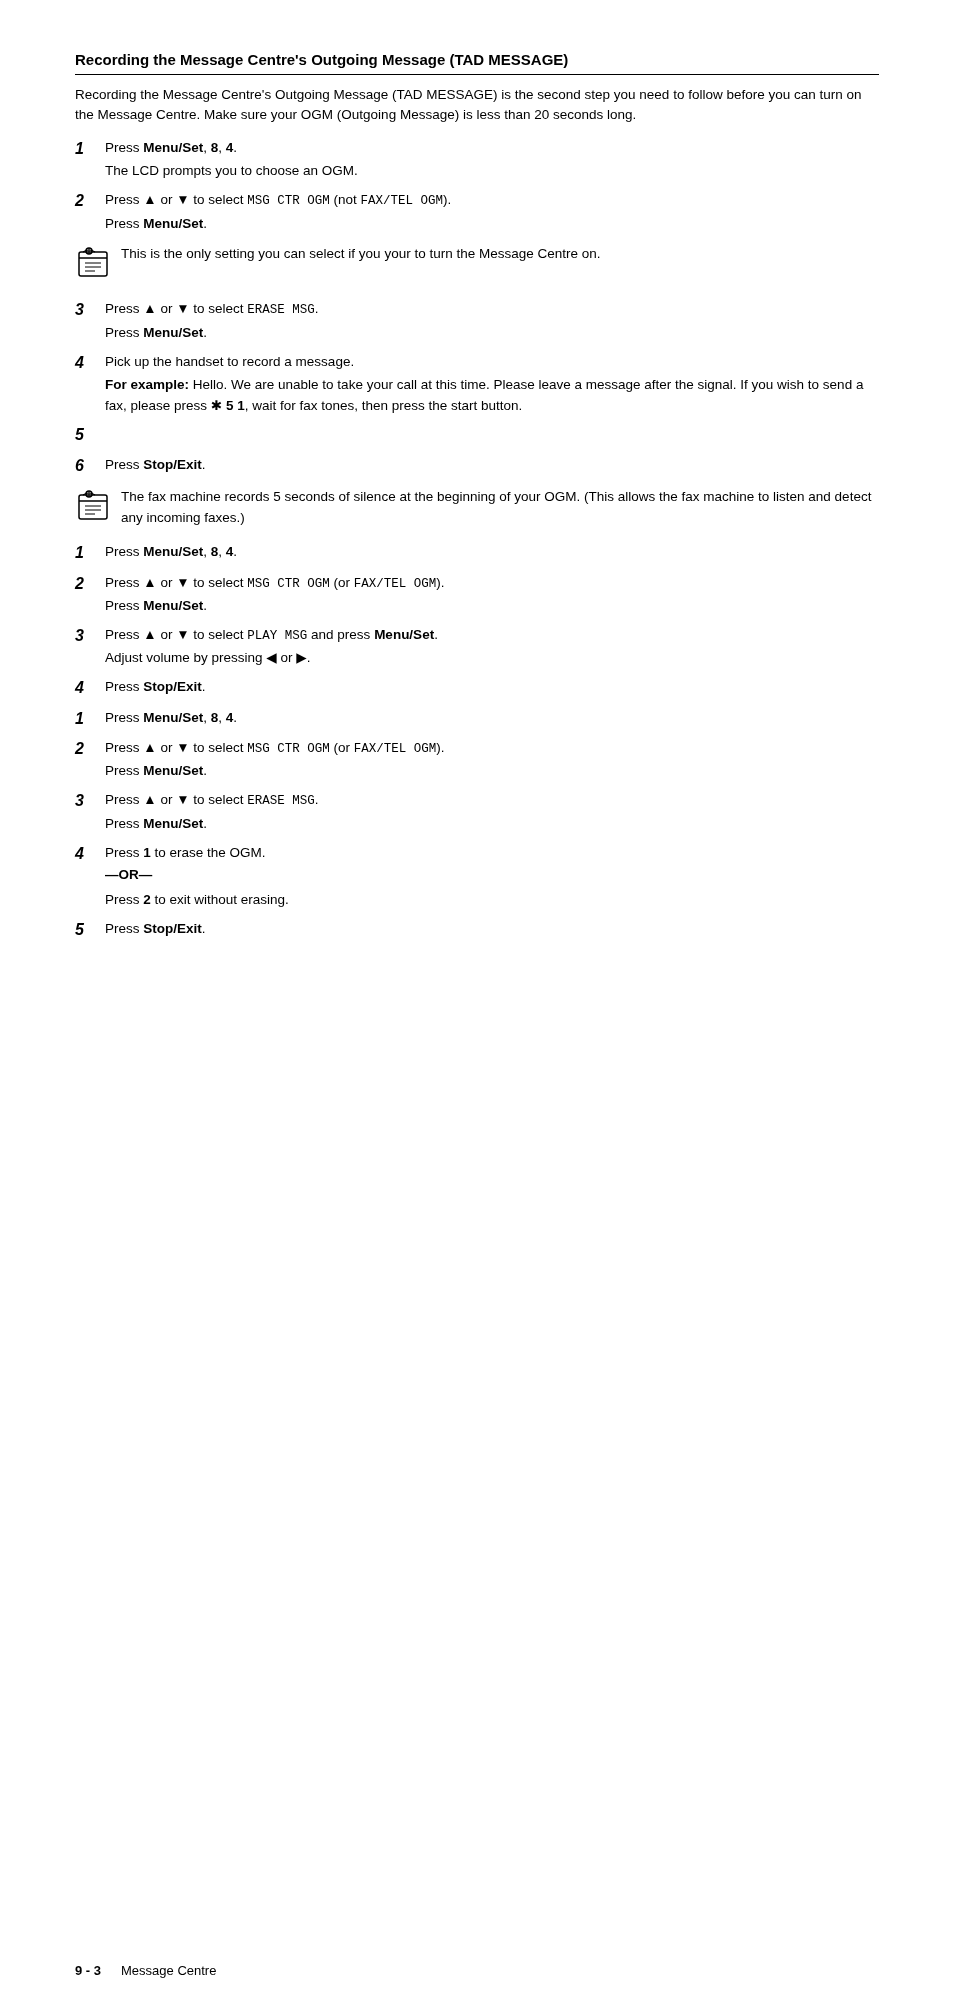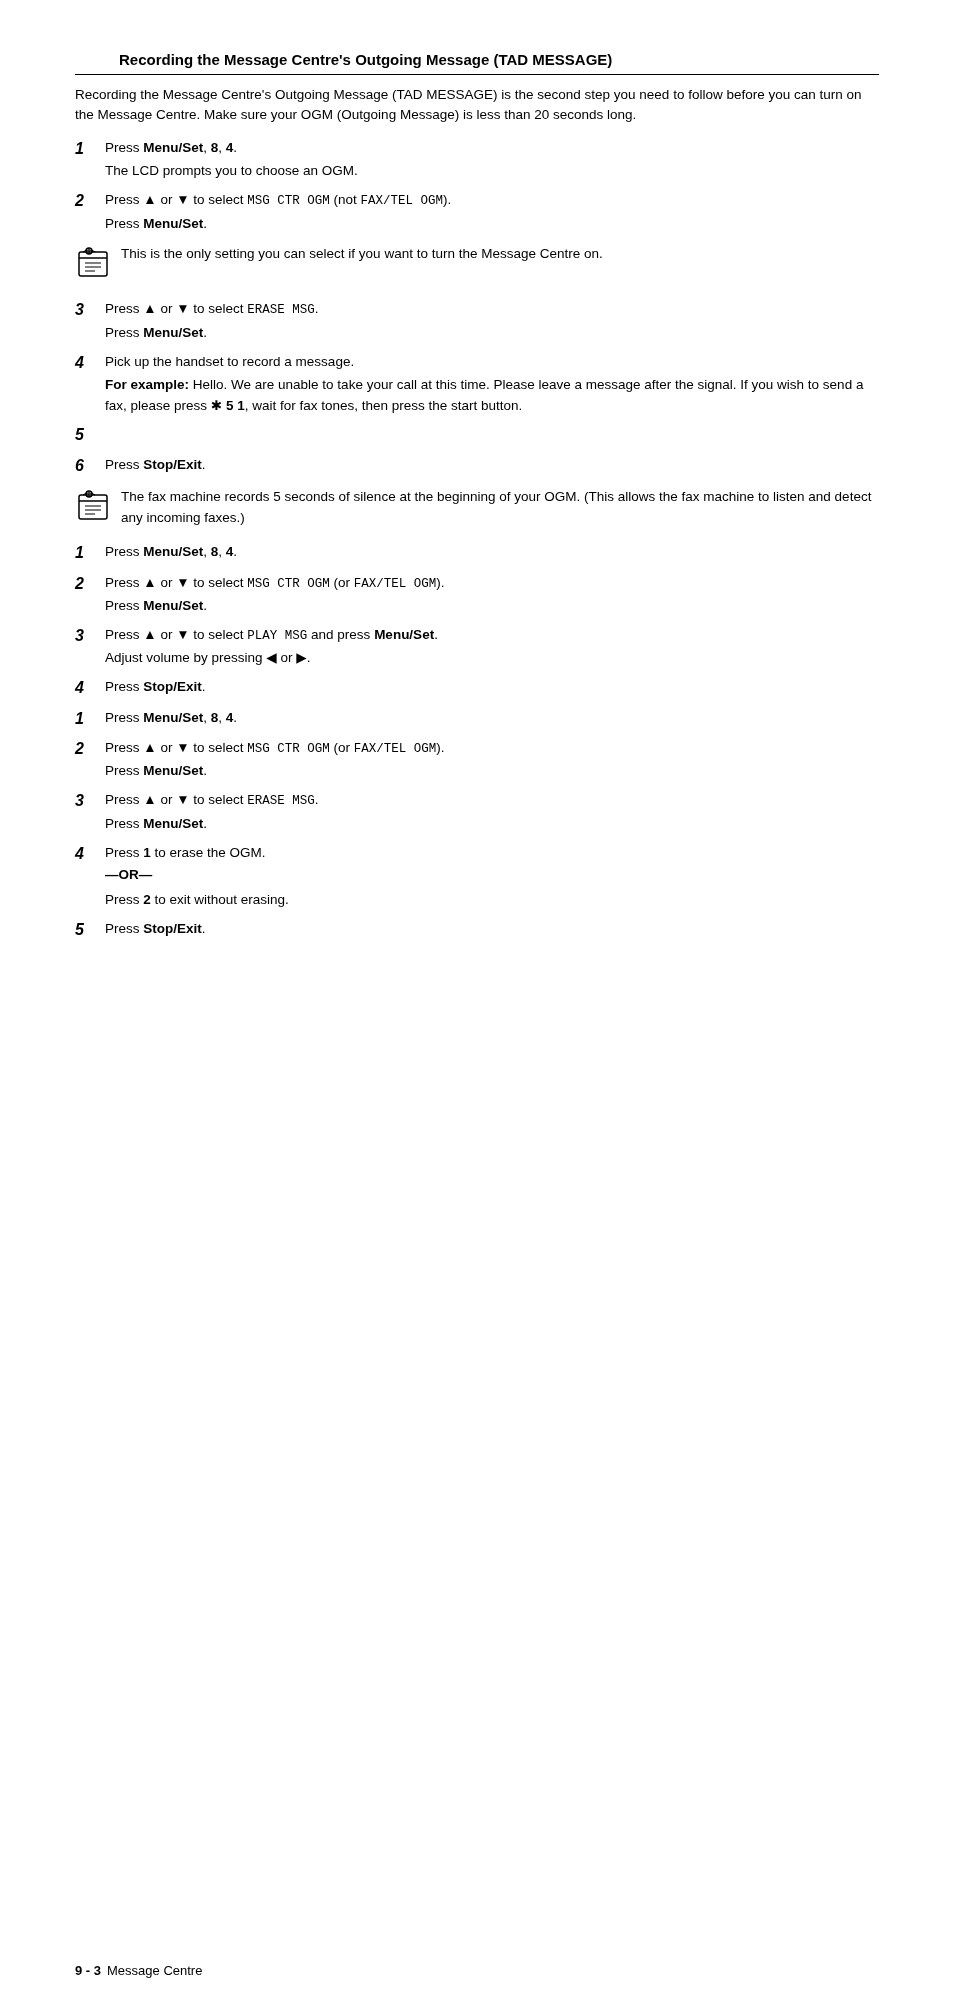--- a/index.html
+++ b/index.html
@@ -22,21 +22,20 @@
       min-height: 2006px;
       padding: 50px 75px 60px 75px;
       position: relative;
     }
 
     .section-title {
       font-size: 15px;
       font-weight: bold;
       margin-bottom: 4px;
       line-height: 1.3;
-      margin-left: 44px;
     }
 
     .section-divider {
       border: none;
       border-top: 1.5px solid #000;
       margin-bottom: 10px;
     }
 
     .section-intro {
       font-size: 13.5px;
@@ -129,21 +128,21 @@
       bottom: 28px;
       left: 75px;
       right: 75px;
       font-size: 13px;
       display: flex;
       align-items: center;
     }
 
     .footer-page {
       font-weight: bold;
-      margin-right: 6px;
+      margin-right: 20px;
     }
 
     .footer-label {
       font-size: 13px;
     }
 
     .arrow-up::before {
       content: '▲';
     }
     .arrow-down::before {
@@ -193,21 +192,21 @@
             <rect x="4" y="6" width="28" height="24" rx="2" ry="2" fill="none" stroke="#000" stroke-width="1.5"></rect>
             <line x1="4" y1="12" x2="32" y2="12" stroke="#000" stroke-width="1.5"></line>
             <line x1="10" y1="17" x2="26" y2="17" stroke="#000" stroke-width="1"></line>
             <line x1="10" y1="21" x2="26" y2="21" stroke="#000" stroke-width="1"></line>
             <line x1="10" y1="25" x2="20" y2="25" stroke="#000" stroke-width="1"></line>
             <circle cx="14" cy="5" r="3" fill="none" stroke="#000" stroke-width="1.5"></circle>
             <line x1="14" y1="2" x2="14" y2="8" stroke="#000" stroke-width="1"></line>
             <path d="M8 6 Q14 2 20 6" fill="none" stroke="#000" stroke-width="1.2"></path>
           </svg>
         </span>
-        <span class="note-text">This is the only setting you can select if you want to turn the Message Centre on.</span>
+        <span class="note-text">This is the only setting you can select if you your to turn the Message Centre on.</span>
       </li>
 
       <li class="step-item">
         <span class="step-number"><em>3</em></span>
         <span class="step-content">
           Press <span class="arrow-up"></span> or <span class="arrow-down"></span> to select <span class="mono">ERASE MSG</span>.
           <span class="sub-line">Press <strong>Menu/Set</strong>.</span>
         </span>
       </li>
 

